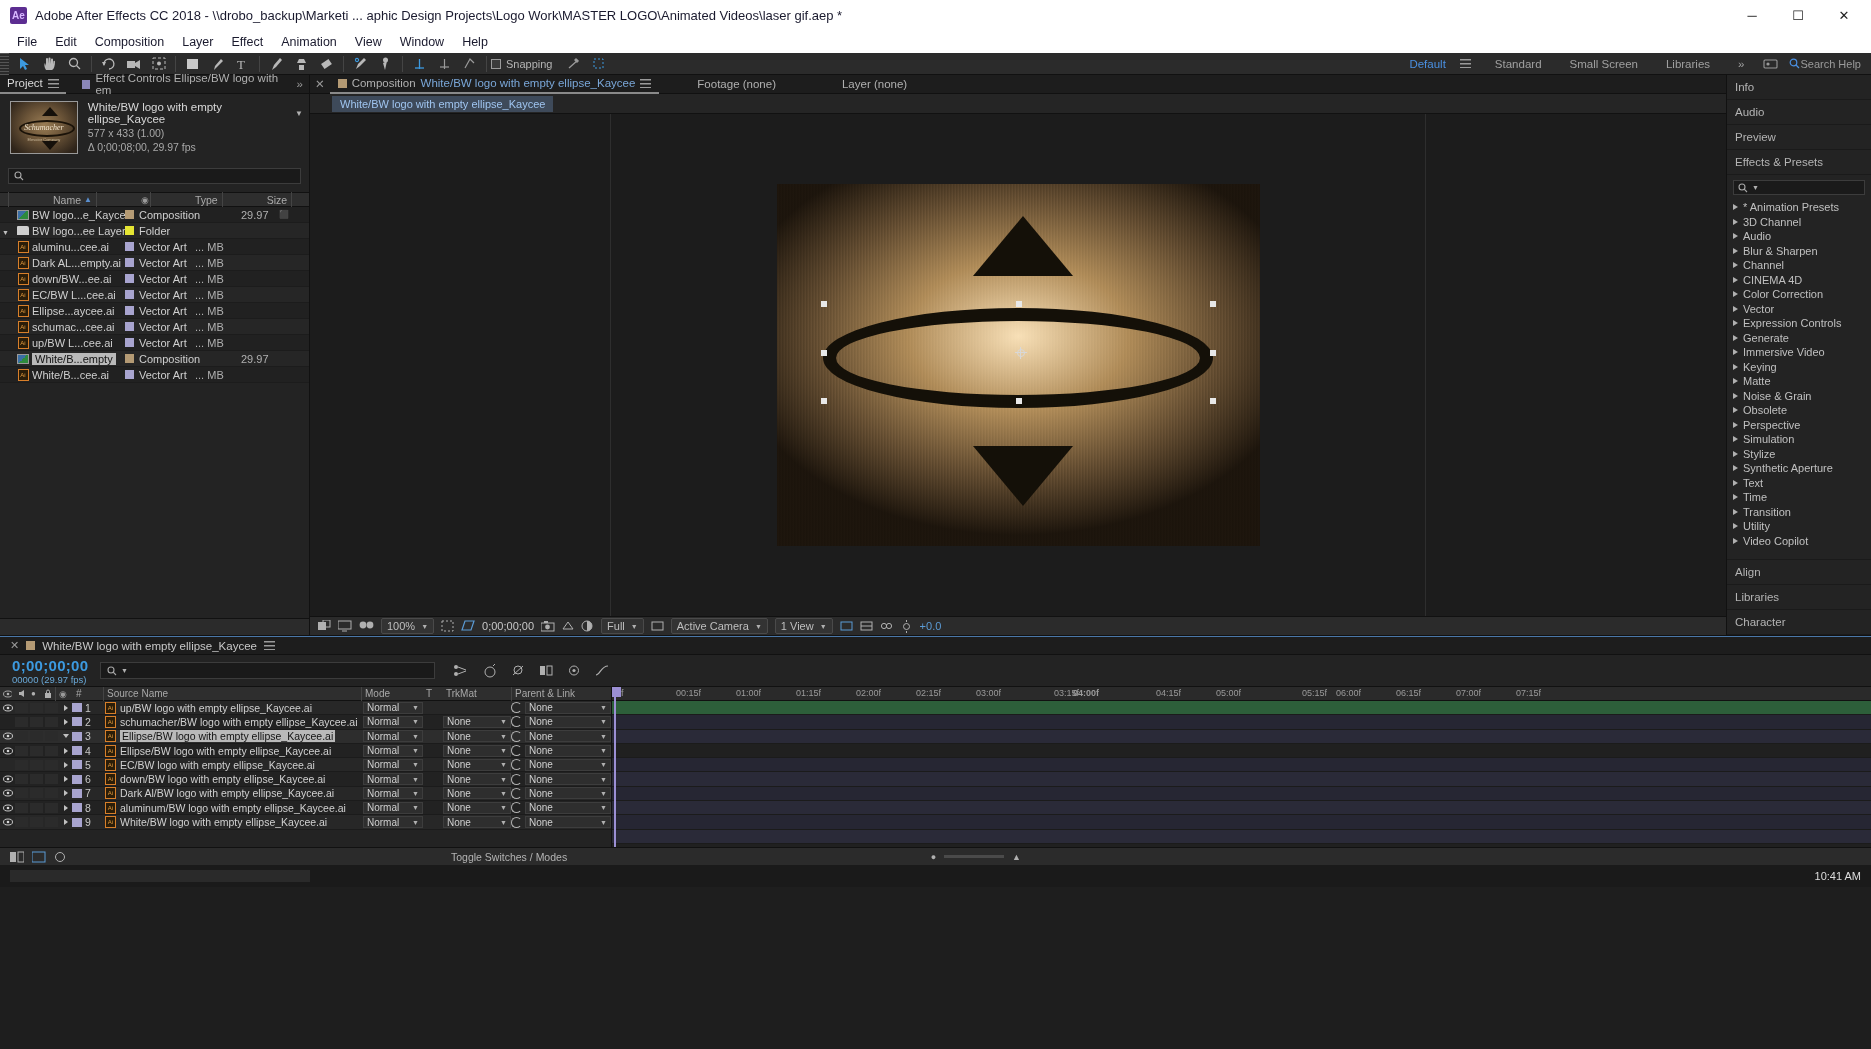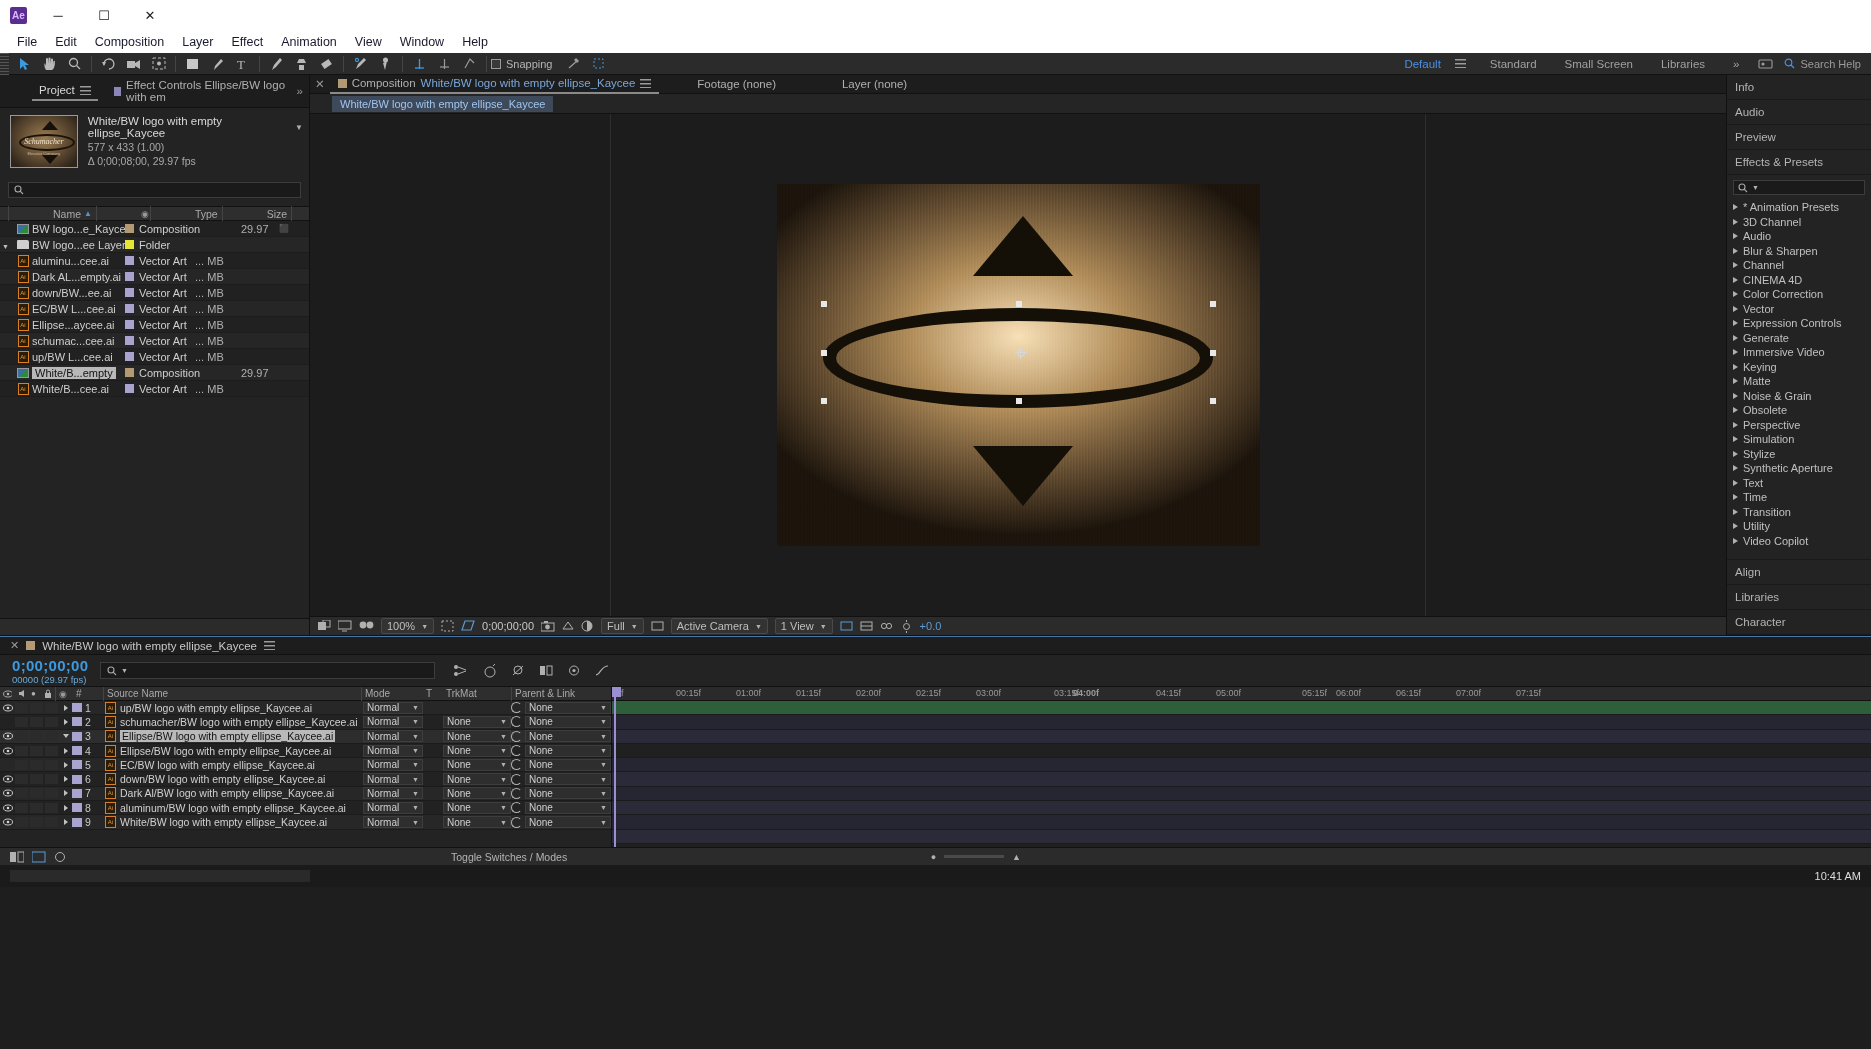--- a/index.html
+++ b/index.html
@@ -19,25 +19,25 @@
   .menubar > div{padding:2px 9px;}
 
   .toolbar{height:22px;background:#2b2b2b;display:flex;align-items:center;border-bottom:1px solid #111;font-size:11px;color:#b4b4b4;}
   .tool{width:25px;height:22px;display:flex;align-items:center;justify-content:center;}
   .tool svg{display:block;}
   .tsep{width:1px;height:16px;background:#444;margin:0 4px;}
   .grip{width:9px;height:22px;background:repeating-linear-gradient(to bottom,#555 0 1px,transparent 1px 3px);margin-right:3px;}
   .snapbox{width:10px;height:10px;border:1px solid #9a9a9a;background:#3a3a3a;margin-right:5px;}
   .ws-item{padding:0 14px;font-size:11.5px;color:#a0a0a0;}
   .ws-item.active{color:#4a90e2;}
-  .searchhelp{display:flex;align-items:center;gap:5px;color:#9a9a9a;}
+  .searchhelp{display:flex;align-items:center;color:#9a9a9a;}
 
   .main{display:flex;height:560px;}
   .project-panel{width:310px;background:#232323;border-right:1px solid #111;display:flex;flex-direction:column;}
-  .panel-tabs{height:33px;background:#1d1d1d;display:flex;align-items:center;font-size:11.5px;color:#b0b0b0;border-bottom:1px solid #111;padding-left:32px;}
+  .panel-tabs{height:19px;background:#1d1d1d;display:flex;align-items:center;font-size:11.5px;color:#b0b0b0;border-bottom:1px solid #111;}
   .ptab{padding:0 7px;height:19px;display:flex;align-items:center;gap:5px;}
   .ptab.active{color:#d8d8d8;border-bottom:2px solid #8a8a8a;}
   .hamb{display:inline-block;width:11px;height:9px;background:
     linear-gradient(#9a9a9a,#9a9a9a) 0 0/11px 1.5px no-repeat,
     linear-gradient(#9a9a9a,#9a9a9a) 0 4px/11px 1.5px no-repeat,
     linear-gradient(#9a9a9a,#9a9a9a) 0 8px/11px 1.5px no-repeat;}
   .sqico{width:9px;height:9px;background:#8a86b8;}
 
   .proj-preview{display:flex;padding:7px 6px 4px 10px;gap:10px;height:66px;}
   .thumb{width:72px;height:53px;border:1px solid #999;position:relative;overflow:hidden;
@@ -164,20 +164,21 @@
   .tl-foot{height:18px;background:#2b2b2b;display:flex;align-items:center;border-top:1px solid #111;font-size:10.5px;color:#b4b4b4;}
   .tl-foot .lbl{margin-left:385px;}
   .taskbar{height:22px;background:#1a1a1a;display:flex;align-items:center;justify-content:space-between;padding:0 10px;color:#ddd;font-size:11px;}
   .tbleft{width:300px;height:12px;background:#2a2a2a;}
 </style>
 </head>
 <body>
 
 <div class="titlebar">
   <div class="ae-badge">Ae</div>
+  <div class="title-text">Adobe After Effects CC 2018 - \\drobo_backup\Marketi ... aphic Design Projects\Logo Work\MASTER LOGO\Animated Videos\laser gif.aep *</div>
   <div class="win-btns">
     <div class="win-btn">─</div>
     <div class="win-btn">☐</div>
     <div class="win-btn">✕</div>
   </div>
 </div>
 
 <div class="menubar">
   <div>File</div>
   <div>Edit</div>

